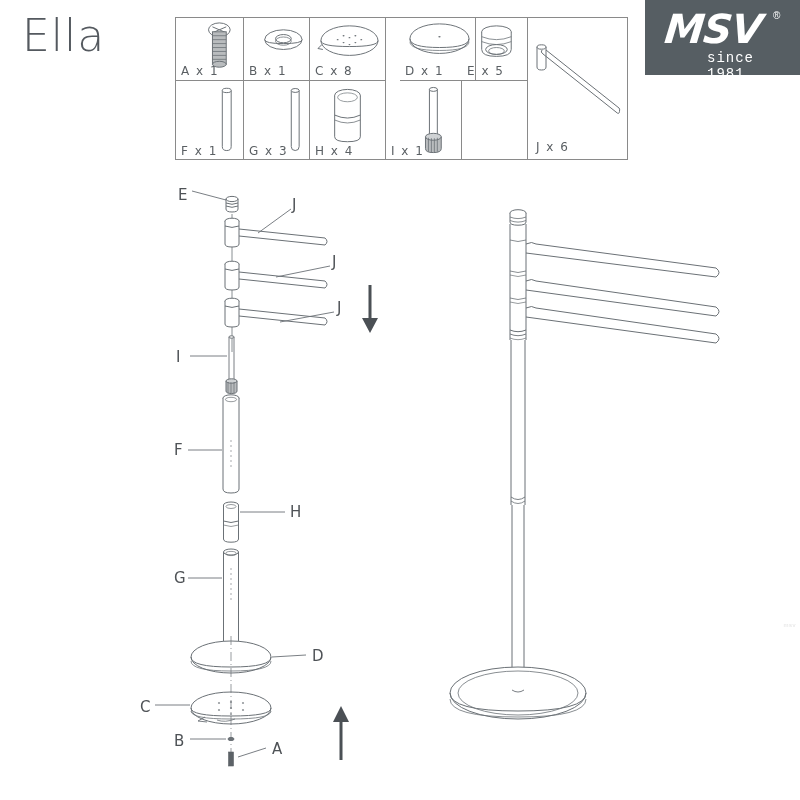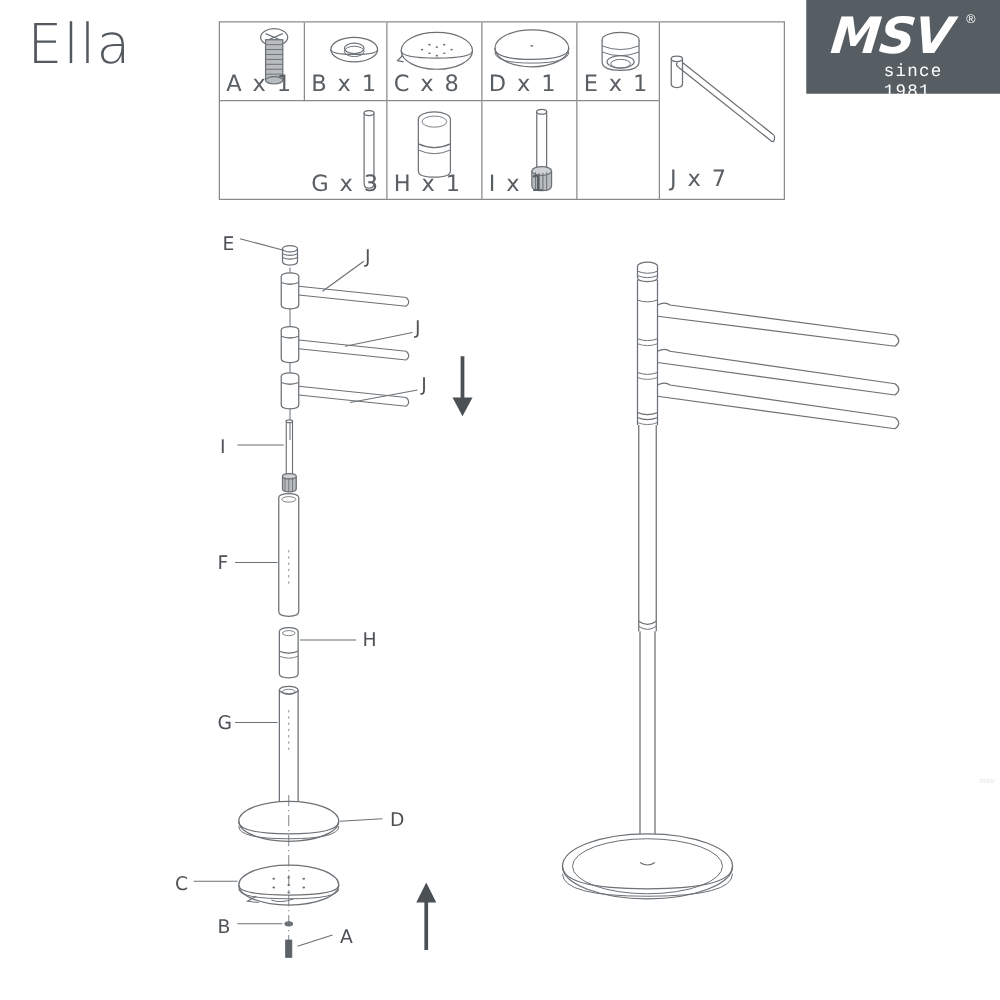--- a/index.html
+++ b/index.html
@@ -52,21 +52,21 @@
     box-sizing:border-box;
   }
   .pt-cell{
     position:absolute;box-sizing:border-box;
     border-right:1px solid #8a8a8a;
     border-bottom:1px solid #8a8a8a;
   }
   .pt-label{
     position:absolute;left:5px;bottom:2px;
     font-family:"DejaVu Sans", sans-serif;
-    font-size:18px;color:#5a5f63;letter-spacing:1.5px;
+    font-size:12px;color:#5a5f63;letter-spacing:1.5px;
     white-space:nowrap;
   }
   .pt-art{position:absolute;left:0;top:0;width:100%;height:100%;}
 
   
   .svg-layer{position:absolute;left:0;top:0;width:800px;height:800px;}
   .lbl{
     position:absolute;
     font-family:"DejaVu Sans", sans-serif;
     font-size:15px;color:#4e5256;
@@ -123,59 +123,66 @@
         <ellipse cx="34" cy="25" rx="1" ry="0.7" fill="#6b7176"></ellipse>
         <ellipse cx="46" cy="25" rx="1" ry="0.7" fill="#6b7176"></ellipse>
         <ellipse cx="40" cy="27" rx="1" ry="0.7" fill="#6b7176"></ellipse>
         <ellipse cx="28" cy="22" rx="1" ry="0.7" fill="#6b7176"></ellipse>
         <ellipse cx="52" cy="22" rx="1" ry="0.7" fill="#6b7176"></ellipse>
         <path d="M12 27 l-4 4 l5 1" fill="none" stroke="#6b7176" stroke-width="1"></path>
       </svg>
       <div class="pt-label">C x 8</div>
     </div>
 
-    <div class="pt-cell" style="left:210px;top:0;width:76px;height:63px;">
+    <div class="pt-cell" style="left:224px;top:0;width:76px;height:63px;">
       <svg class="pt-art" viewBox="0 0 76 63">
         <ellipse cx="40" cy="21" rx="30" ry="15" fill="#fff" stroke="#6b7176" stroke-width="1"></ellipse>
         <path d="M10 21 q0 9 30 9 q30 0 30 -9" fill="none" stroke="#6b7176" stroke-width="1"></path>
         <path d="M10 24 q0 9 30 9 q30 0 30 -9" fill="none" stroke="#6b7176" stroke-width="0.8"></path>
         <ellipse cx="40" cy="19" rx="1.2" ry="0.8" fill="#6b7176"></ellipse>
       </svg>
       <div class="pt-label">D x 1</div>
     </div>
 
     <div class="pt-cell" style="left:286px;top:0;width:66px;height:63px;">
       <svg class="pt-art" viewBox="0 0 66 63">
         <ellipse cx="35" cy="14" rx="15" ry="6" fill="#fff" stroke="#6b7176" stroke-width="1"></ellipse>
         <path d="M20 14 v18 q0 7 15 7 q15 0 15 -7 v-18" fill="#fff" stroke="#6b7176" stroke-width="1"></path>
         <path d="M20 19 q15 6 30 0 M20 24 q15 6 30 0" fill="none" stroke="#6b7176" stroke-width="0.8"></path>
         <ellipse cx="35" cy="32" rx="11" ry="5" fill="none" stroke="#6b7176" stroke-width="1"></ellipse>
         <ellipse cx="35" cy="33.5" rx="8" ry="3.5" fill="none" stroke="#6b7176" stroke-width="0.8"></ellipse>
       </svg>
-      <div class="pt-label">E x 1</div>
-    </div>
-
+      <div class="pt-label">E x 5</div>
+    </div>
+
+    <div class="pt-cell" style="left:0;top:63px;width:68px;height:79px;border-bottom:none;">
+      <svg class="pt-art" viewBox="0 0 68 79">
+        <path d="M47 9 v57 q0 4 4.5 4 q4.5 0 4.5 -4 v-57" fill="#fff" stroke="#6b7176" stroke-width="1"></path>
+        <ellipse cx="51.5" cy="9" rx="4.5" ry="2.2" fill="#fff" stroke="#6b7176" stroke-width="1"></ellipse>
+      </svg>
+      <div class="pt-label">F x 1</div>
+    </div>
 
     <div class="pt-cell" style="left:68px;top:63px;width:66px;height:79px;border-bottom:none;">
       <svg class="pt-art" viewBox="0 0 66 79">
         <path d="M48 9 v57 q0 4 4 4 q4 0 4 -4 v-57" fill="#fff" stroke="#6b7176" stroke-width="1"></path>
         <ellipse cx="52" cy="9" rx="4" ry="2" fill="#fff" stroke="#6b7176" stroke-width="1"></ellipse>
       </svg>
       <div class="pt-label">G x 3</div>
     </div>
 
     <div class="pt-cell" style="left:134px;top:63px;width:76px;height:79px;border-bottom:none;">
       <svg class="pt-art" viewBox="0 0 76 79">
         <ellipse cx="38" cy="14" rx="13" ry="6" fill="#fff" stroke="#6b7176" stroke-width="1"></ellipse>
         <path d="M25 14 v42 q0 5 13 5 q13 0 13 -5 v-42" fill="#fff" stroke="#6b7176" stroke-width="1"></path>
         <path d="M25 34 q13 6 26 0" fill="none" stroke="#6b7176" stroke-width="1"></path>
         <path d="M25 39 q13 6 26 0" fill="none" stroke="#6b7176" stroke-width="0.8"></path>
         <ellipse cx="38" cy="16" rx="10" ry="4.5" fill="none" stroke="#6b7176" stroke-width="0.7"></ellipse>
       </svg>
-      <div class="pt-label">H x 1</div>
+      <div class="pt-label">H x 4</div>
     </div>
 
     <div class="pt-cell" style="left:210px;top:63px;width:76px;height:79px;border-bottom:none;text-decoration:underline;">
       <svg class="pt-art" viewBox="0 0 76 79">
         <rect x="44" y="8" width="8" height="48" fill="#fff" stroke="#6b7176" stroke-width="1"></rect>
         <ellipse cx="48" cy="8" rx="4" ry="2" fill="#fff" stroke="#6b7176" stroke-width="1"></ellipse>
         <path d="M40 56 v12 q0 4 8 4 q8 0 8 -4 v-12" fill="#b9bcbe" stroke="#6b7176" stroke-width="1"></path>
         <ellipse cx="48" cy="56" rx="8" ry="3.5" fill="#cfd2d4" stroke="#6b7176" stroke-width="1"></ellipse>
         <path d="M43 57v14M46 57.5v14.5M49 57.5v14.5M52 57v14" stroke="#6b7176" stroke-width="0.8"></path>
       </svg>
@@ -186,21 +193,21 @@
 
     <div class="pt-cell" style="left:352px;top:0;width:100px;height:142px;border-right:none;border-bottom:none;">
       <svg class="pt-art" viewBox="0 0 100 142">
         <path d="M9 29 v20 q0 3 4.5 3 q4.5 0 4.5 -3 v-20" fill="#fff" stroke="#6b7176" stroke-width="1"></path>
         <ellipse cx="13.5" cy="29" rx="4.5" ry="2.2" fill="#fff" stroke="#6b7176" stroke-width="1"></ellipse>
         <path d="M15 36 L88 94" fill="none" stroke="#6b7176" stroke-width="1"></path>
         <path d="M18 32 L91 90" fill="none" stroke="#6b7176" stroke-width="1"></path>
         <path d="M88 94 q3 3 3.5 -0.5 q0.5 -3 -0.5 -3.5" fill="#fff" stroke="#6b7176" stroke-width="1"></path>
         <path d="M15 36 q-3 -2 -1 -4" fill="none" stroke="#6b7176" stroke-width="1"></path>
       </svg>
-      <div class="pt-label" style="left:8px;bottom:6px;">J x 7</div>
+      <div class="pt-label" style="left:8px;bottom:6px;">J x 6</div>
     </div>
   </div>
 
   <svg class="svg-layer" viewBox="0 0 800 800">
     <g fill="none" stroke="#6b7176" stroke-width="1">
 
       <g>
 
         <ellipse cx="232" cy="199" rx="6" ry="2.6" fill="#fff"></ellipse>
         <path d="M226 199 v10 q0 3 6 3 q6 0 6 -3 v-10"></path>

